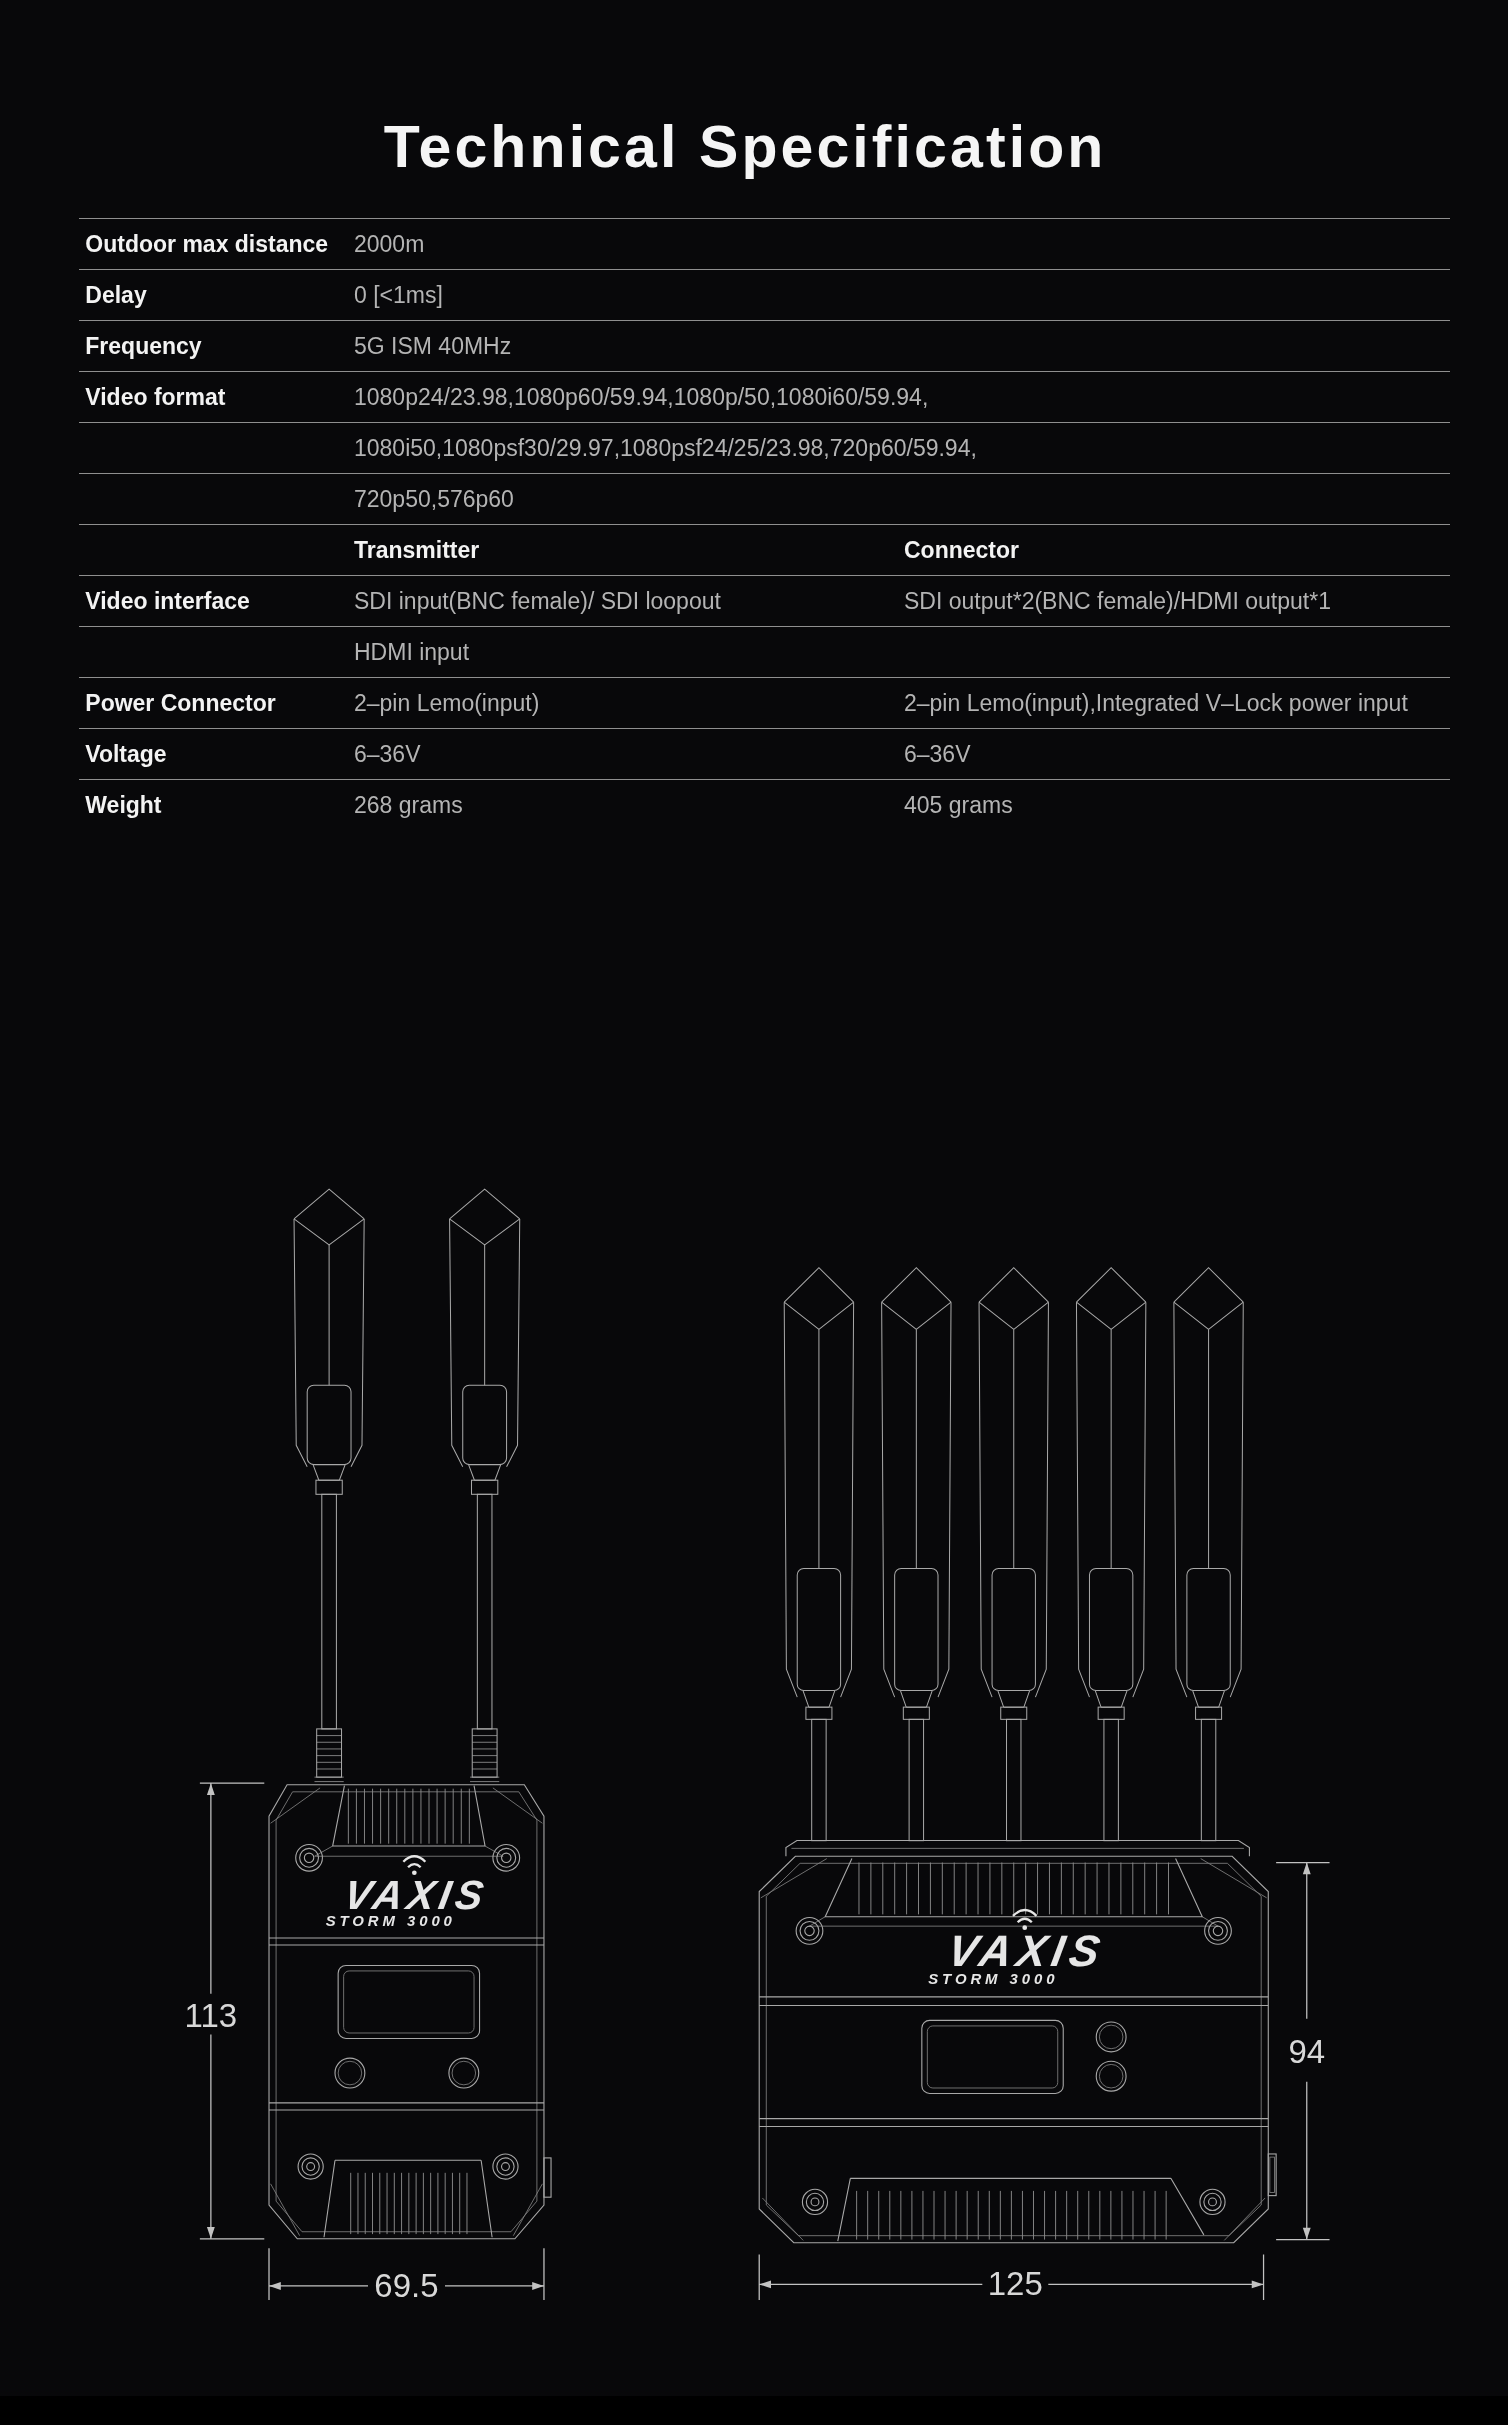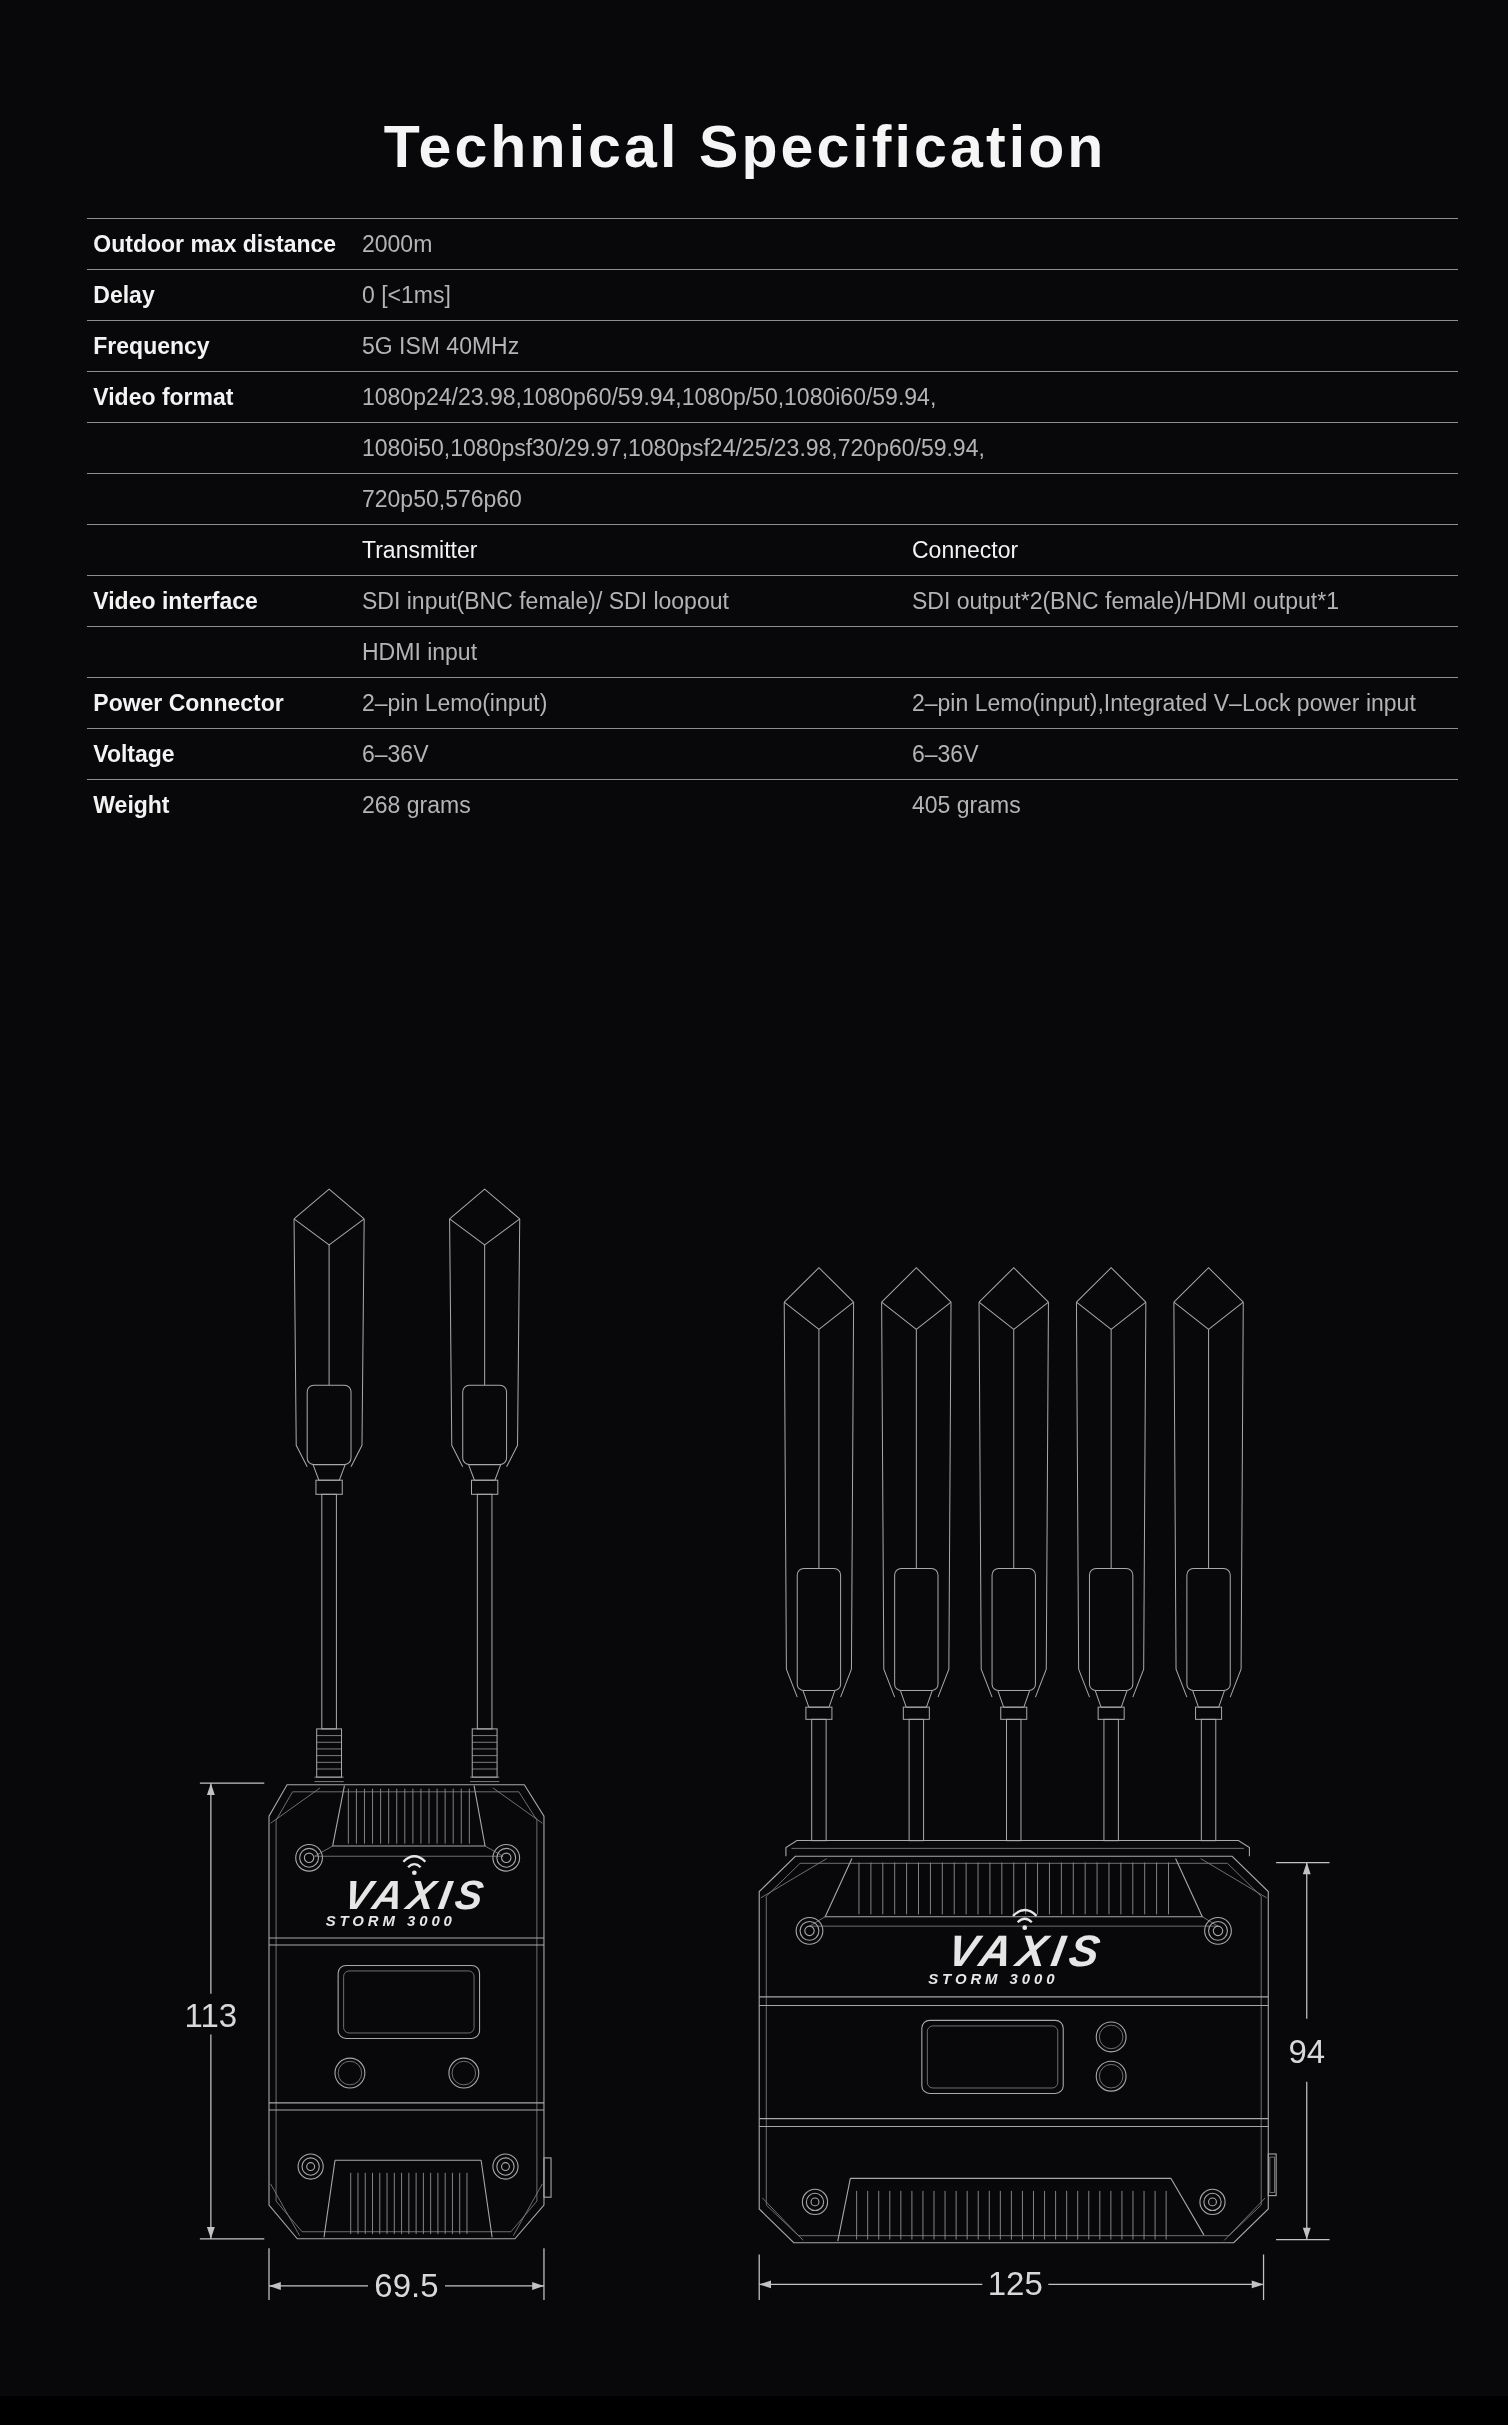--- a/index.html
+++ b/index.html
@@ -7,30 +7,30 @@
     position:relative;width:1509px;height:2396px;overflow:hidden;
     background:#08080a;
     font-family:"Liberation Sans",sans-serif;
     -webkit-font-smoothing:antialiased;
   }
   .title{
     position:absolute;top:118px;left:-9.4px;width:1509px;margin:0;
     text-align:center;color:#f5f5f5;font-size:59px;font-weight:bold;
     letter-spacing:3.1px;line-height:59px;
   }
-  .spec-table{position:absolute;left:87px;top:218px;width:1371px;}
+  .spec-table{position:absolute;left:79px;top:218px;width:1371px;}
   .row{
     display:grid;grid-template-columns:275px 550px 1fr;
     box-sizing:border-box;height:51px;align-items:center;
     border-top:1.6px solid #8f8f8f;
   }
   .cell{font-size:23px;line-height:1.05;white-space:nowrap;}
   .label{color:#f3f3f3;font-weight:bold;padding-left:6.3px;}
   .value{color:#b4b4b4;font-weight:normal;}
-  .value.head{color:#f3f3f3;font-weight:normal;}
+  .value.head{color:#f3f3f3;font-weight:bold;}
   .span2{grid-column:2/4;}
   svg.diagram{position:absolute;left:0;top:1139px;font-family:"Liberation Sans",sans-serif;}
   .draw, .draw path, .draw rect, .draw circle{stroke:#a8a8a8;fill:none;stroke-width:1.4px;}
   .thin{stroke:#7e7e7e !important;stroke-width:1.1px !important;}
   .fins line{stroke:#8a8a8a;stroke-width:1.2px;}
   .dim path{stroke:#c2c2c2;fill:none;stroke-width:1.6px;}
   .dim polygon{fill:#c2c2c2;stroke:none;}
   .dim-label{fill:#d8d8d8;font-size:42px;}
   .logo-text{fill:#e6e6e6;font-weight:bold;font-style:italic;stroke:none;}
   .wifi path{stroke:#e6e6e6;stroke-width:3px;fill:none;}

